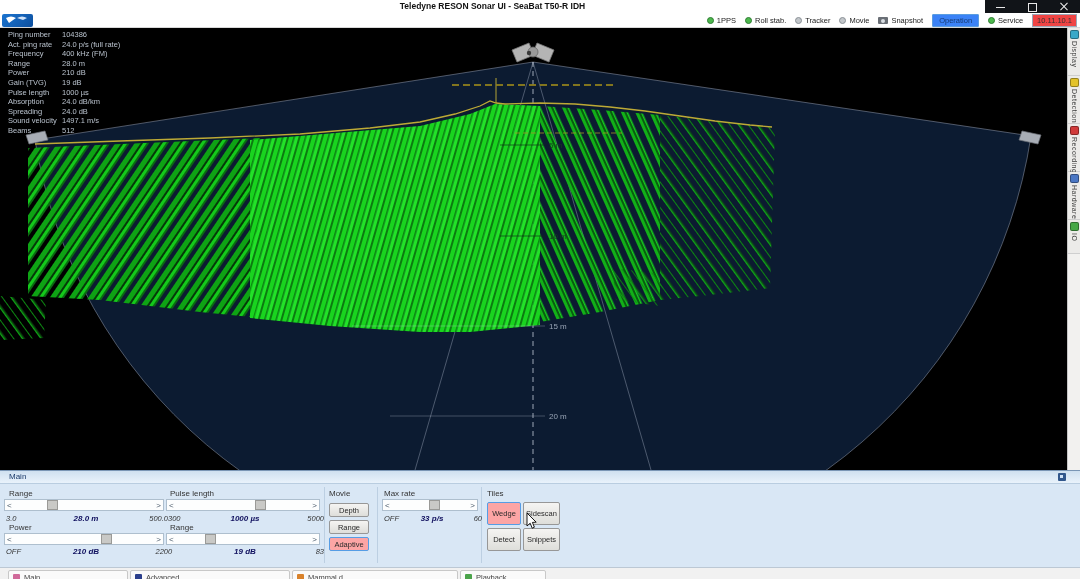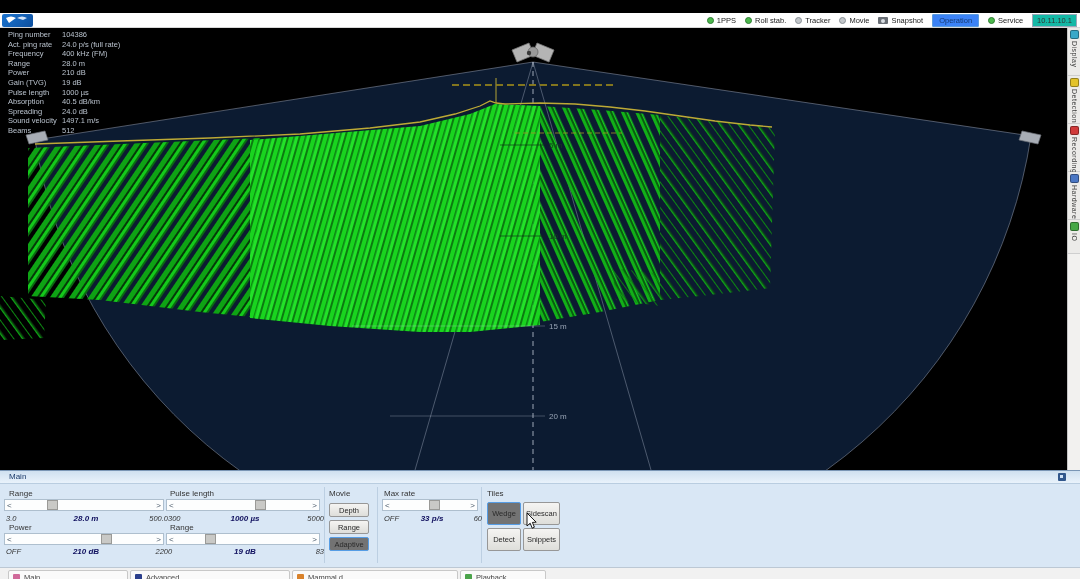--- a/index.html
+++ b/index.html
@@ -21,21 +21,21 @@
   
   .toolbar { position:absolute; left:0; top:13px; width:1080px; height:15px; background:#ffffff; border-bottom:1px solid #d8d8d8;padding-left:36px; }
   .app-logo { position:absolute; left:2px; top:1px; width:31px; height:13px; background:linear-gradient(135deg,#1b74d0,#0d4f9e); border-radius:2px; }
   .app-logo svg { display:block; }
   .tb-right { position:absolute; right:3px; top:0; height:15px; display:flex; align-items:center; gap:9px; }
   .tb-item { display:flex; align-items:center; gap:3px; font-size:7.5px; color:#222; }
   .led { width:7px; height:7px; border-radius:50%; border:1px solid #2e7d32; }
   .cam { width:10px; height:7px; background:#6a6f76; border-radius:1px; position:relative; }
   .cam::after { content:""; position:absolute; left:3px; top:1.5px; width:4px; height:4px; border-radius:50%; background:#d8dde2; }
   .op-box { border:1px solid #5a9de0; background:#3b82f6; color:#163a72; font-size:7.5px; padding:1px 6px; border-radius:1px; }
-  .ip-box { border:1px solid #9aa8b8; background:#14b8a6; color:#333; font-size:7.5px; padding:1px 4px; min-width:44px; text-align:center; }
+  .ip-box { border:1px solid #9aa8b8; background:#ef4444; color:#333; font-size:7.5px; padding:1px 4px; min-width:44px; text-align:center; }
 
   
   .sonar { position:absolute; left:0; top:28px; width:1067px; height:442px; background:#000; }
   .info-overlay { position:absolute; left:8px; top:2px; z-index:5; }
   .info-row { display:flex; font-size:7.5px; line-height:9.6px; color:#b9c2cd; white-space:nowrap; }
   .info-row .lbl { width:54px; }
 
   
   .right-strip { position:absolute; right:0; top:28px; width:13px; height:442px; background:#f2f1ef; border-left:1px solid #c6c6c6; }
   .vtab { position:relative; width:13px; background:#ecebe9; border-bottom:1px solid #cfcfcf; display:flex; flex-direction:column; align-items:center; padding-top:2px; cursor:default; }
@@ -54,34 +54,42 @@
   .sl-track { position:absolute; height:12px; background:#fdfefe; border:1px solid #aebfce; }
   .sl-arrow { position:absolute; top:1px; font-size:8px; color:#4a5a6a; line-height:10px; cursor:default; }
   .sl-arrow.l { left:2px; } .sl-arrow.r { right:2px; }
   .sl-thumb { position:absolute; top:0px; width:11px; height:10px; background:#c9c9c6; border:1px solid #9a9a97; }
   .sl-vals { position:absolute; height:10px; font-size:7.5px; color:#333;font-style:italic; }
   .sl-min { position:absolute; left:2px; top:0; }
   .sl-max { position:absolute; right:0; top:0;text-align:center; }
   .sl-cur { position:absolute; left:0; right:0; text-align:center; top:0; font-weight:bold; font-size:8px; color:#10105e; }
 
   .pbtn { position:absolute; background:linear-gradient(#f5f4f2,#dededa); border:1px solid #979797; border-radius:2px; font-size:7.5px; color:#2a2a2a; display:flex; align-items:center; justify-content:center; cursor:default; font-family:"Liberation Sans",sans-serif;text-align:right; }
-  .pbtn.sel { background:#737373; border-color:#569de5; }
+  .pbtn.sel { background:#fca5a5; border-color:#569de5; }
 
   
   .dock { position:absolute; left:0; top:567px; width:1080px; height:12px; background:#f1f1f1; border-top:1px solid #bcc8d4; overflow:hidden; }
   .dtab { position:absolute; top:2px; height:16px; background:#fafafa; border:1px solid #c8c8c8; border-radius:2px 2px 0 0; display:flex; align-items:flex-start; gap:4px; padding:2px 4px; font-size:7.5px; color:#444; cursor:default; }
   .dtab .dicon { width:7px; height:7px; border-radius:1px; flex:none; margin-top:1px; }
 
   .cursor-overlay { position:absolute; left:526px; top:513px; z-index:50; }
 </style>
 </head>
 <body>
 
 <div class="app">
 
+  <div class="titlebar">
+    <div class="title-text">Teledyne RESON Sonar UI - SeaBat T50-R IDH</div>
+    <div class="win-controls">
+      <div class="wbtn wbtn-min"></div>
+      <div class="wbtn wbtn-restore"></div>
+      <div class="wbtn wbtn-close"></div>
+    </div>
+  </div>
 
   <div class="toolbar">
     <div class="app-logo">
       <svg width="31" height="13" viewBox="0 0 31 13">
         <path d="M4 4 Q9 1 14 4 Q11 6 7 9 Q5 6 4 4 Z" fill="#ffffff"></path>
         <path d="M15 4 Q20 1 25 4 L21 6 Q18 5 15 4 Z" fill="#e8f2ff" opacity="0.9"></path>
       </svg>
     </div>
     <div class="tb-right">
       <div class="tb-item">
@@ -207,21 +215,21 @@
       <div class="info-row">
           <span class="lbl">Gain (TVG)</span>
           <span>19 dB</span>
         </div>
       <div class="info-row">
           <span class="lbl">Pulse length</span>
           <span>1000 µs</span>
         </div>
       <div class="info-row">
           <span class="lbl">Absorption</span>
-          <span>40.5 dB/km</span>
+          <span>24.0 dB/km</span>
         </div>
       <div class="info-row">
           <span class="lbl">Spreading</span>
           <span>24.0 dB</span>
         </div>
       <div class="info-row">
           <span class="lbl">Sound velocity</span>
           <span>1497.1 m/s</span>
         </div>
       <div class="info-row">

